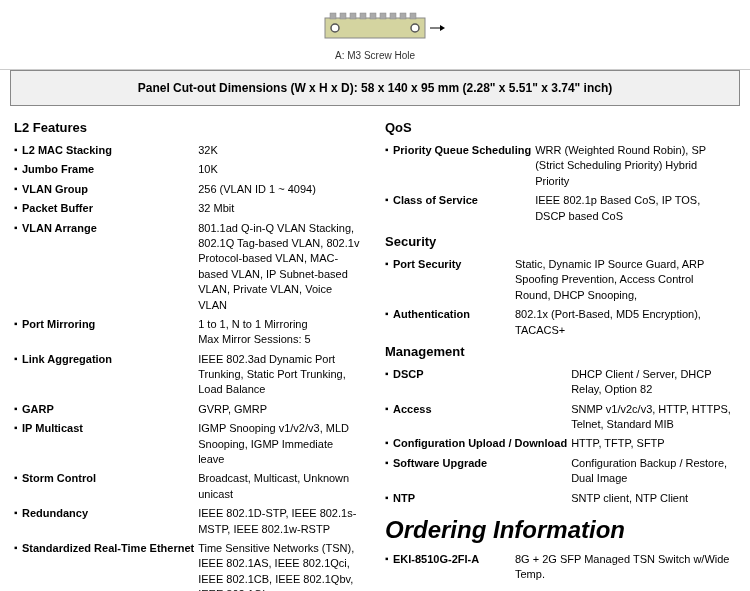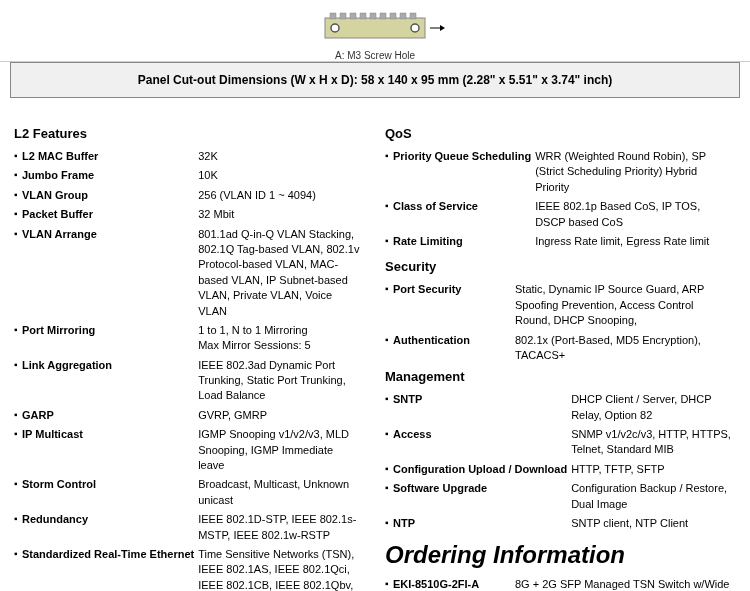--- a/index.html
+++ b/index.html
@@ -7,37 +7,37 @@
       font-family: Arial, sans-serif;
       font-size: 11px;
       background: #fff;
       width: 750px;
       min-height: 591px;
       color: #000;
     }
 
     .top-section {
       text-align: center;
-      padding: 8px 0 0 0;
+      padding: 8px 0 8px 0;
       border-bottom: 1px solid #ccc;
     }
 
     .screw-hole-label {
       font-size: 10px;
       color: #333;
     }
 
     .panel-cutout {
       background: #f0f0f0;
       border: 1px solid #888;
       text-align: center;
       font-size: 12px;
       font-weight: bold;
       padding: 10px;
-      margin: 0 10px 14px 10px;
+      margin: 0 10px 0 10px;
     }
 
     .content-area {
       display: flex;
       padding: 10px 14px;
       gap: 20px;
     }
 
     .left-col {
       flex: 1;
@@ -134,21 +134,21 @@
   <span>Panel Cut-out Dimensions (W x H x D): 58 x 140 x 95 mm (2.28" x 5.51" x 3.74" inch)</span>
 </div>
 
 <div class="content-area">
 
   <div class="left-col">
     <div class="section-title">L2 Features</div>
     <table class="feature-table">
       <tbody id="left-features-body">
           <tr>
-            <td>L2 MAC Buffer</td>
+            <td>L2 MAC Stacking</td>
             <td style="white-space: pre-line;">32K</td>
           </tr>
           <tr>
             <td>Jumbo Frame</td>
             <td style="white-space: pre-line;">10K</td>
           </tr>
           <tr>
             <td>VLAN Group</td>
             <td style="white-space: pre-line;">256 (VLAN ID 1 ~ 4094)</td>
           </tr>
@@ -198,24 +198,20 @@
     <table class="feature-table">
       <tbody id="qos-features-body">
           <tr>
             <td>Priority Queue Scheduling</td>
             <td style="white-space: pre-line;">WRR (Weighted Round Robin), SP (Strict Scheduling Priority) Hybrid Priority</td>
           </tr>
           <tr>
             <td>Class of Service</td>
             <td style="white-space: pre-line;">IEEE 802.1p Based CoS, IP TOS, DSCP based CoS</td>
           </tr>
-          <tr>
-            <td>Rate Limiting</td>
-            <td style="white-space: pre-line;">Ingress Rate limit, Egress Rate limit</td>
-          </tr>
         </tbody>
     </table>
 
     <div class="section-title" style="margin-top:8px;">Security</div>
     <table class="feature-table">
       <tbody id="security-features-body">
           <tr>
             <td>Port Security</td>
             <td style="white-space: pre-line;">Static, Dynamic IP Source Guard, ARP Spoofing Prevention, Access Control Round, DHCP Snooping,</td>
           </tr>
@@ -223,21 +219,21 @@
             <td>Authentication</td>
             <td style="white-space: pre-line;">802.1x (Port-Based, MD5 Encryption), TACACS+</td>
           </tr>
         </tbody>
     </table>
 
     <div class="section-title" style="">Management</div>
     <table class="feature-table">
       <tbody id="management-features-body">
           <tr>
-            <td>SNTP</td>
+            <td>DSCP</td>
             <td style="white-space: pre-line;">DHCP Client / Server, DHCP Relay, Option 82</td>
           </tr>
           <tr>
             <td>Access</td>
             <td style="white-space: pre-line;">SNMP v1/v2c/v3, HTTP, HTTPS, Telnet, Standard MIB</td>
           </tr>
           <tr>
             <td>Configuration Upload / Download</td>
             <td style="white-space: pre-line;">HTTP, TFTP, SFTP</td>
           </tr>

